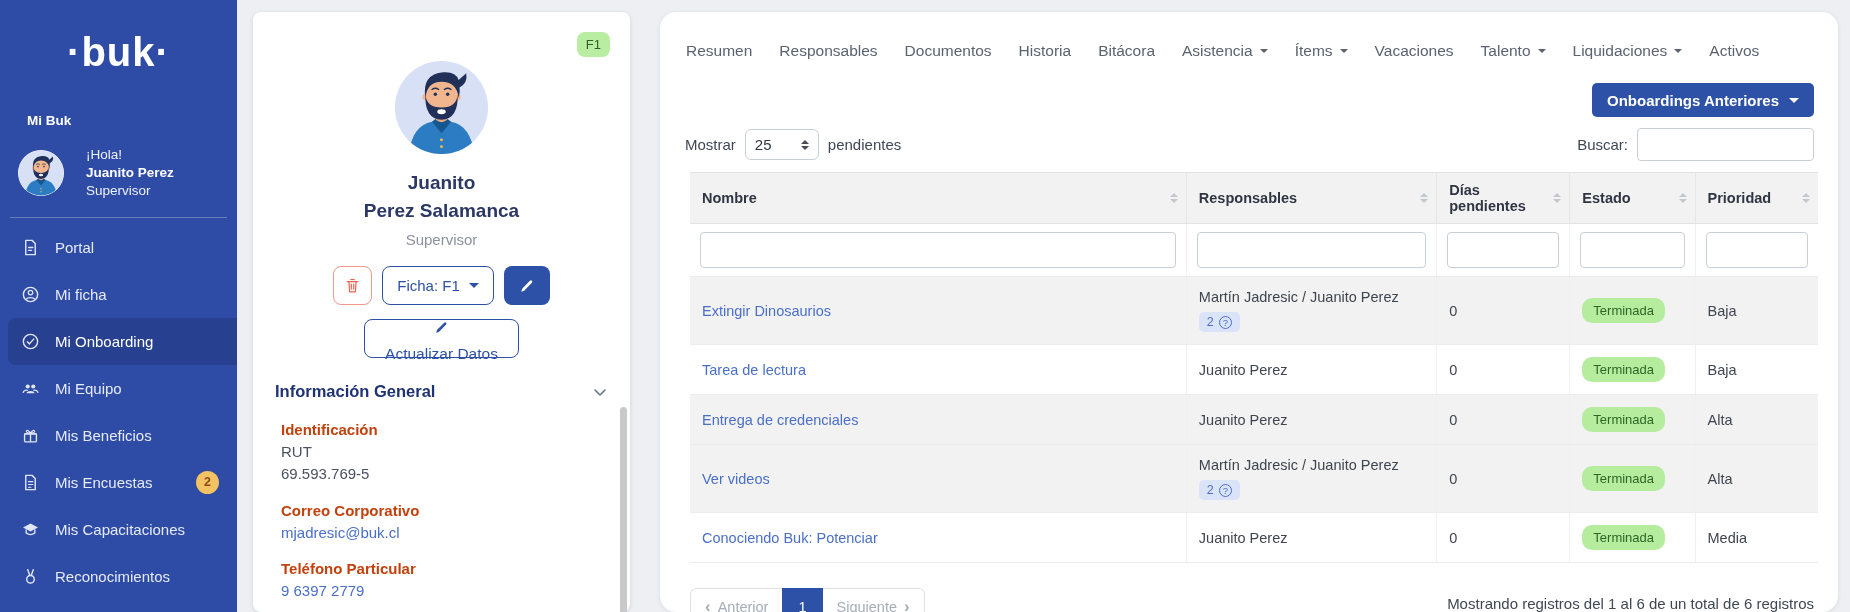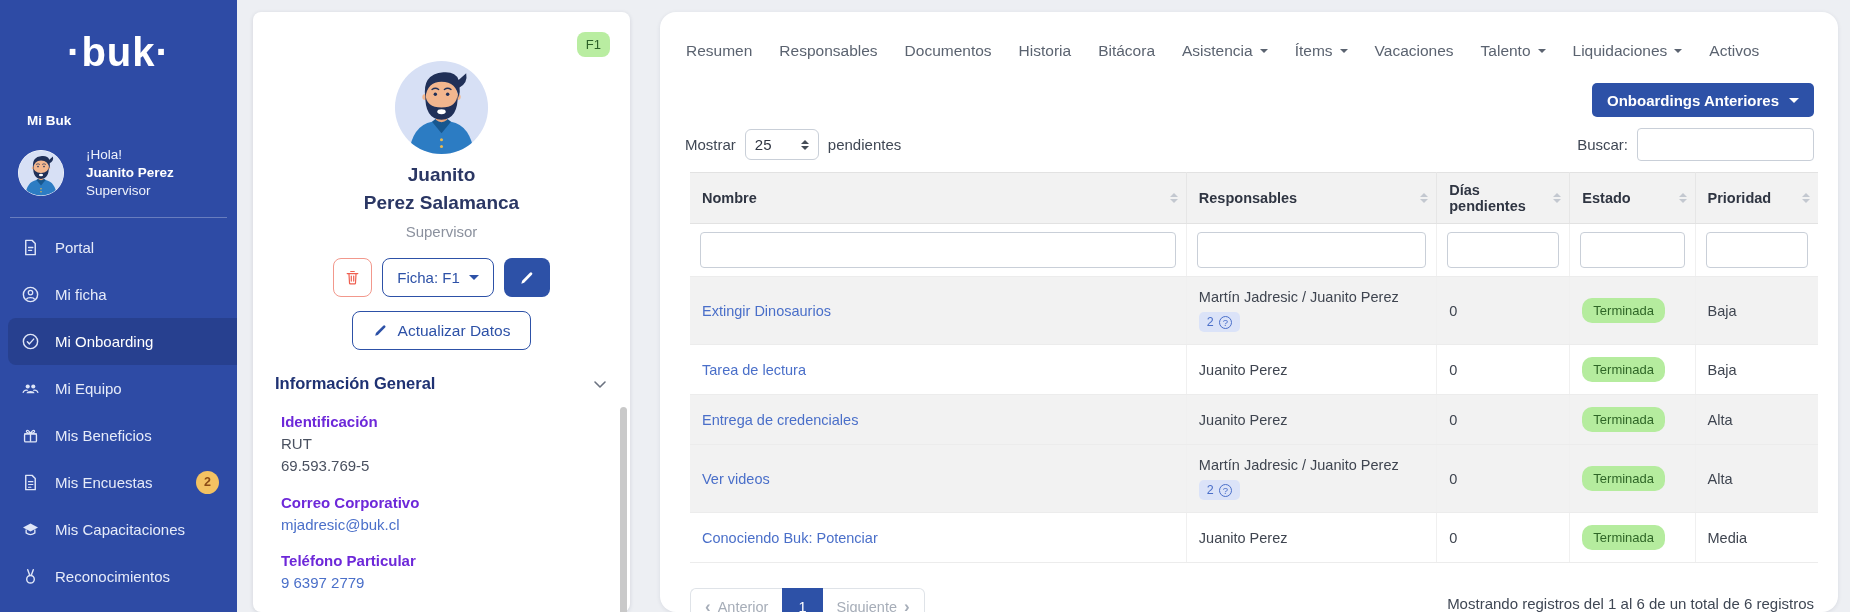--- a/index.html
+++ b/index.html
@@ -42,43 +42,43 @@
   .nav-badge{margin-left:auto;margin-right:8px;min-width:23px;height:23px;border-radius:50%;
     background:var(--yellow-bg);color:var(--yellow-text);font-size:12.5px;font-weight:bold;
     display:flex;align-items:center;justify-content:center;}
 
   
   .profile-card{position:absolute;left:253px;top:12px;width:377px;height:600px;background:#fff;
     border-radius:8px;box-shadow:0 1px 4px rgba(40,50,80,.14);}
   .ficha-chip{position:absolute;top:20px;right:20px;background:#b9eda1;color:#2c6128;
     font-size:13px;padding:5px 9px;border-radius:8px;}
   .card-avatar{width:95px;height:95px;border-radius:50%;overflow:hidden;margin:48px auto 0 auto;}
-  .card-name{margin-top:6px;text-align:center;font-size:19px;font-weight:bold;color:#2b3764;line-height:1.45;}
+  .card-name{margin-top:14px;text-align:center;font-size:19px;font-weight:bold;color:#2b3764;line-height:1.45;}
   .card-role{margin-top:7px;text-align:center;font-size:15px;color:#8b919e;}
   .card-actions{margin-top:18px;display:flex;justify-content:center;align-items:stretch;gap:10px;}
   .btn-trash{width:39px;height:39px;border:1px solid #f2988c;border-radius:8px;background:#fff;color:var(--danger);
     display:flex;align-items:center;justify-content:center;cursor:pointer;}
   .btn-trash svg{width:17px;height:17px;}
   .btn-ficha{height:39px;border:1px solid var(--primary);border-radius:8px;background:#fff;color:var(--primary);
     font-size:15px;padding:0 14px;display:flex;align-items:center;gap:9px;cursor:pointer;font-family:inherit;}
   .btn-edit{width:46px;height:39px;border:none;border-radius:8px;background:var(--primary);color:#fff;
     display:flex;align-items:center;justify-content:center;cursor:pointer;}
   .btn-edit svg{width:16px;height:16px;}
   .btn-update{margin:14px auto 0 auto;height:39px;border:1.5px solid var(--primary);border-radius:8px;
     background:#fff;color:var(--primary);font-size:15.5px;font-weight:500;padding:0 20px;
-    display:flex;align-items:center;gap:10px;cursor:pointer;font-family:inherit;}
+    display:flex;align-items:center;gap:10px;cursor:pointer;font-family:inherit;flex-direction:column;}
   .btn-update svg{width:15px;height:15px;}
   .caret-down{width:0;height:0;border-left:5px solid transparent;border-right:5px solid transparent;
     border-top:5px solid currentColor;display:inline-block;}
   .info-header{margin:24px 22px 0 22px;display:flex;align-items:center;justify-content:space-between;cursor:pointer;}
   .info-title{font-size:16.5px;font-weight:bold;color:var(--navy);}
   .chevron{color:#6b7280;width:16px;height:16px;}
   .info-fields{margin:20px 22px 0 28px;}
   .info-field{margin-bottom:17px;}
-  .info-label{font-size:15px;font-weight:bold;color:#6d28d9;margin-bottom:3px;}
+  .info-label{font-size:15px;font-weight:bold;color:#c2410c;margin-bottom:3px;}
   .info-value{font-size:15px;color:#4a5160;line-height:1.45;}
   .info-value.is-link{color:var(--link);cursor:pointer;}
   .card-scrollbar{position:absolute;right:3px;top:395px;width:7px;height:210px;background:#c9c9c9;border-radius:4px;}
 
   
   .main-panel{position:absolute;left:660px;top:12px;width:1178px;height:600px;background:#fff;
     border-radius:16px;box-shadow:0 1px 4px rgba(40,50,80,.10);}
   .tabs{display:flex;align-items:center;gap:27px;padding:30px 0 0 26px;font-size:15.5px;color:#5b6370;flex-wrap:nowrap;}
   .tab{display:flex;align-items:center;gap:7px;cursor:pointer;white-space:nowrap;}
   .tab .caret-down{border-left-width:4px;border-right-width:4px;border-top-width:4px;color:#5b6370;}

